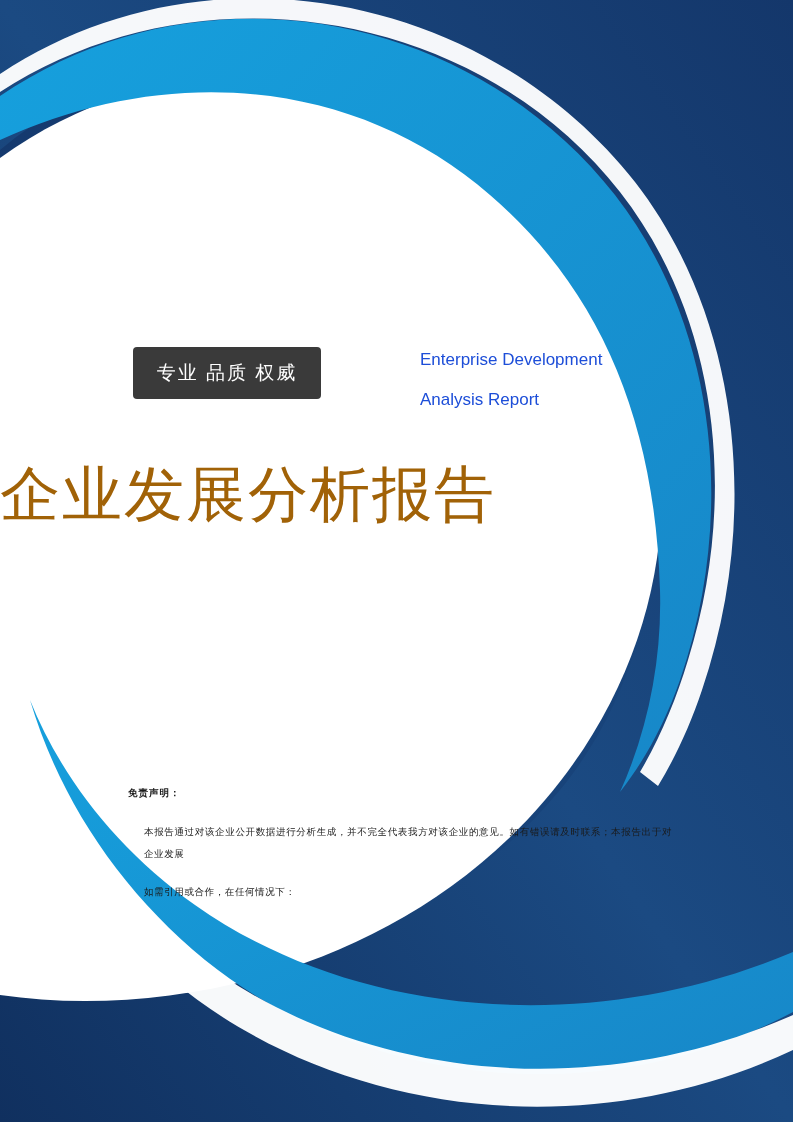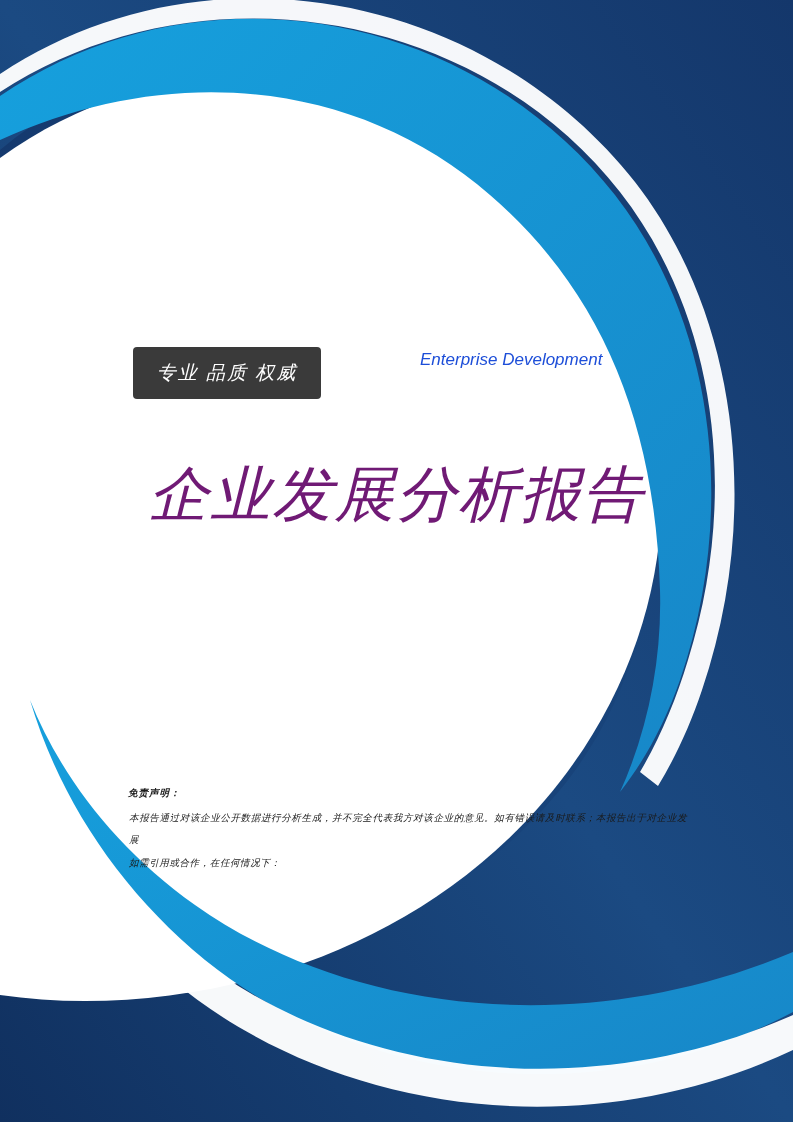--- a/index.html
+++ b/index.html
@@ -23,21 +23,20 @@
     left: 0;
     width: 793px;
     height: 1122px;
   }
   .content {
     position: absolute;
     top: 0;
     left: 0;
     width: 793px;
     height: 1122px;
-    font-style: italic;
   }
   .badge {
     position: absolute;
     left: 133px;
     top: 347px;
     width: 188px;
     height: 52px;
     background: #3a3a3a;
     border-radius: 4px;
     color: #ffffff;
@@ -57,22 +56,21 @@
     line-height: 40px;
   }
   .en-title div {
     white-space: nowrap;
   }
   .cn-title {
     position: absolute;
     left: 0;
     top: 455px;
     width: 793px;
-    text-align: center;
-    color: #701a75;
+    color: #a16207;
     font-size: 60px;
     font-weight: 400;
     letter-spacing: 2px;
   }
   .company {
     position: absolute;
     left: 0;
     top: 575px;
     width: 793px;
     text-align: center;
@@ -85,25 +83,25 @@
     left: 128px;
     top: 782px;
     width: 560px;
     color: #1a1a1a;
     font-size: 9.5px;
     line-height: 22px;
     font-family: "Liberation Serif", serif;
   }
   .disclaimer-title {
     font-weight: bold;
-    margin-bottom: 3px;
+    margin-bottom: 17px;
     letter-spacing: 1px;
   }
   .disclaimer-body p {
-    margin: 1px;
+    margin: 16px;
     letter-spacing: 0.6px;
     text-align: justify;
   }
 </style>
 </head>
 <body>
 
 <div class="page">
 
   <svg class="bg-svg" viewBox="0 0 793 1122" preserveAspectRatio="none">
@@ -142,20 +140,21 @@
 
     <path d="M0,1000 C150,1030 330,1020 470,960 C380,1040 230,1085 90,1090 L0,1090 Z" fill="#14376b" opacity="0.0"></path>
   </svg>
 
   <div class="content">
 
     <div class="badge">专业 品质 权威</div>
 
     <div class="en-title">
       <div>Enterprise Development</div>
+      <div>Analysis Report</div>
     </div>
 
     <div class="cn-title">企业发展分析报告</div>
 
 
     <div class="disclaimer">
       <div class="disclaimer-title">免责声明：</div>
       <div class="disclaimer-body">
         <p>本报告通过对该企业公开数据进行分析生成，并不完全代表我方对该企业的意见。如有错误请及时联系；本报告出于对企业发展</p>
         <p>如需引用或合作，在任何情况下：</p>

